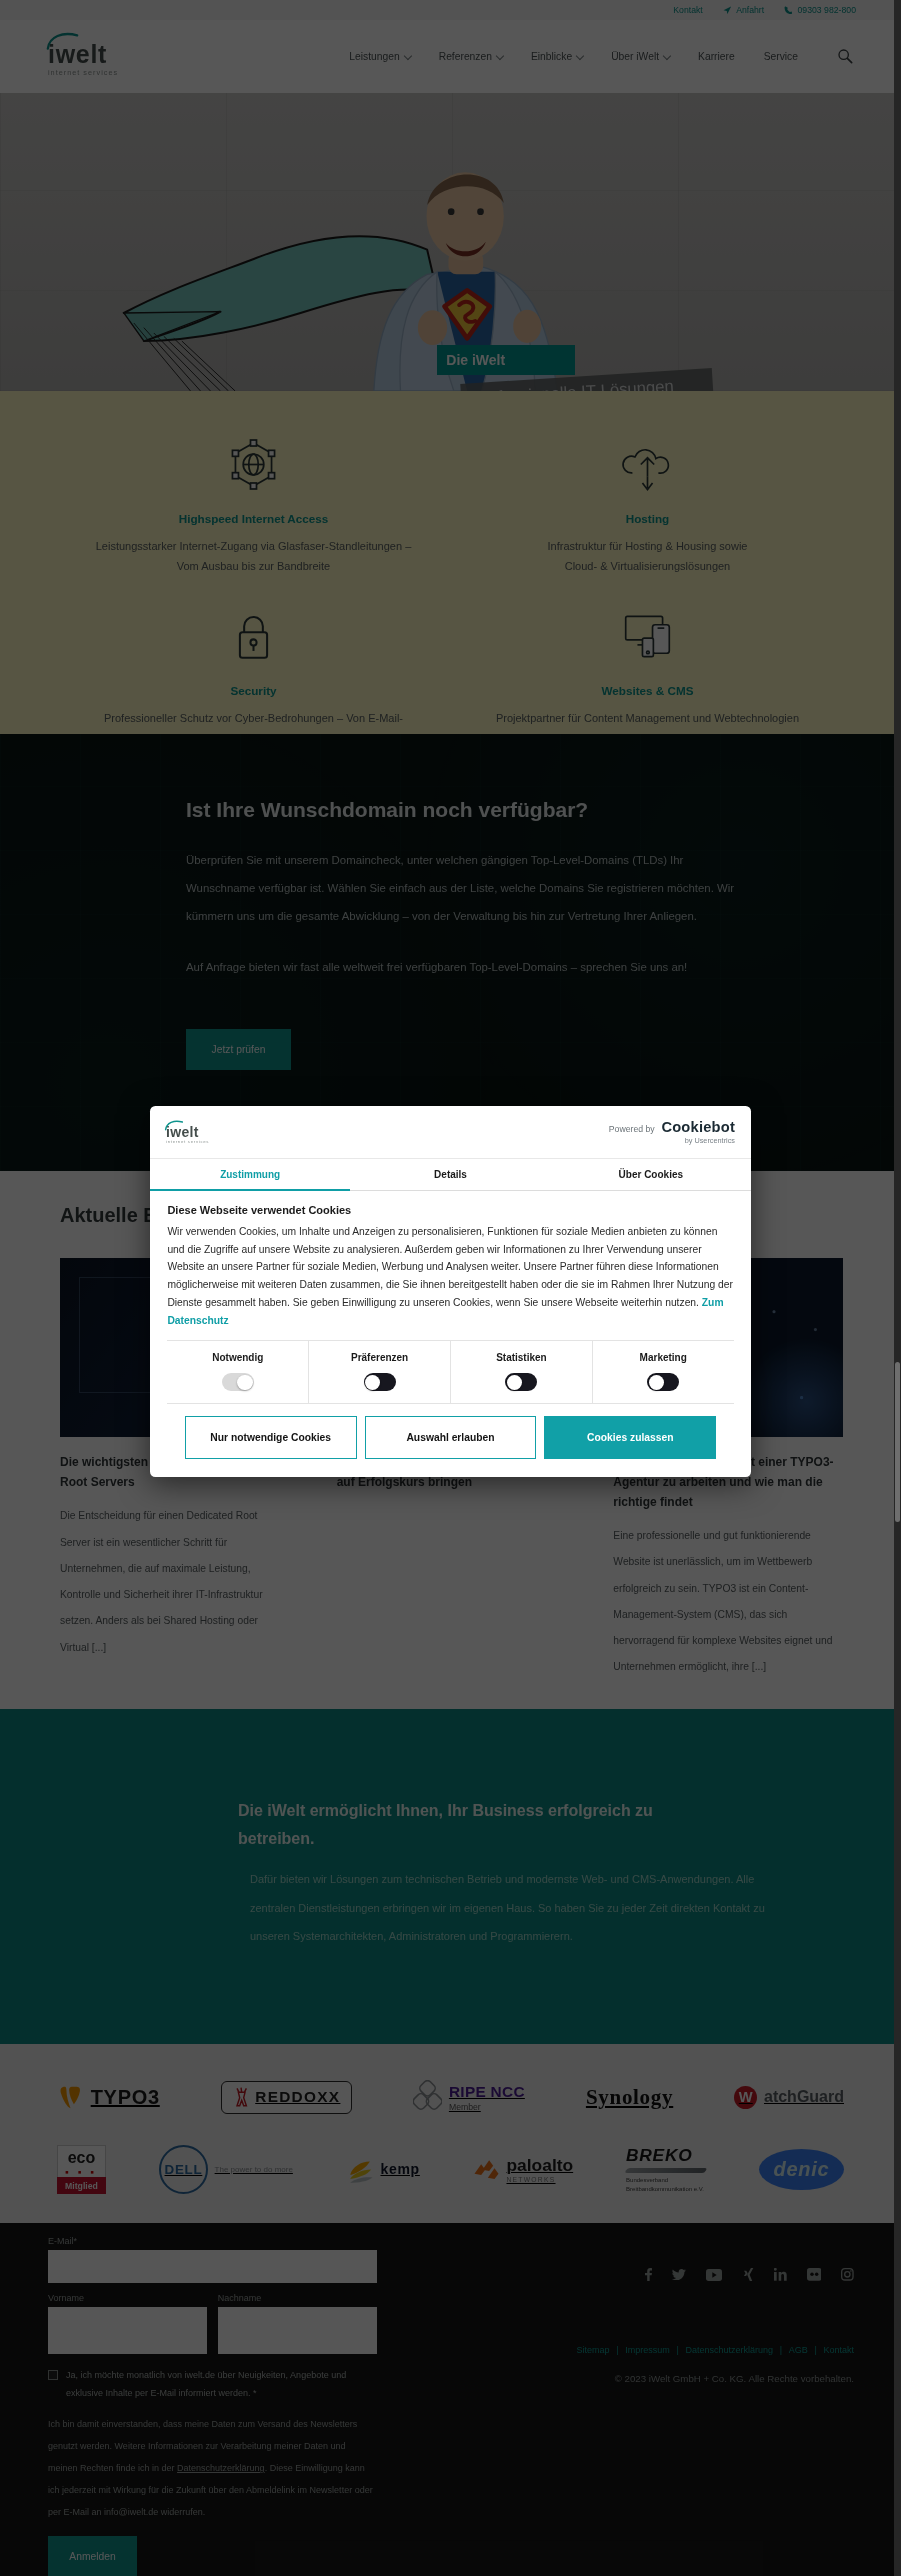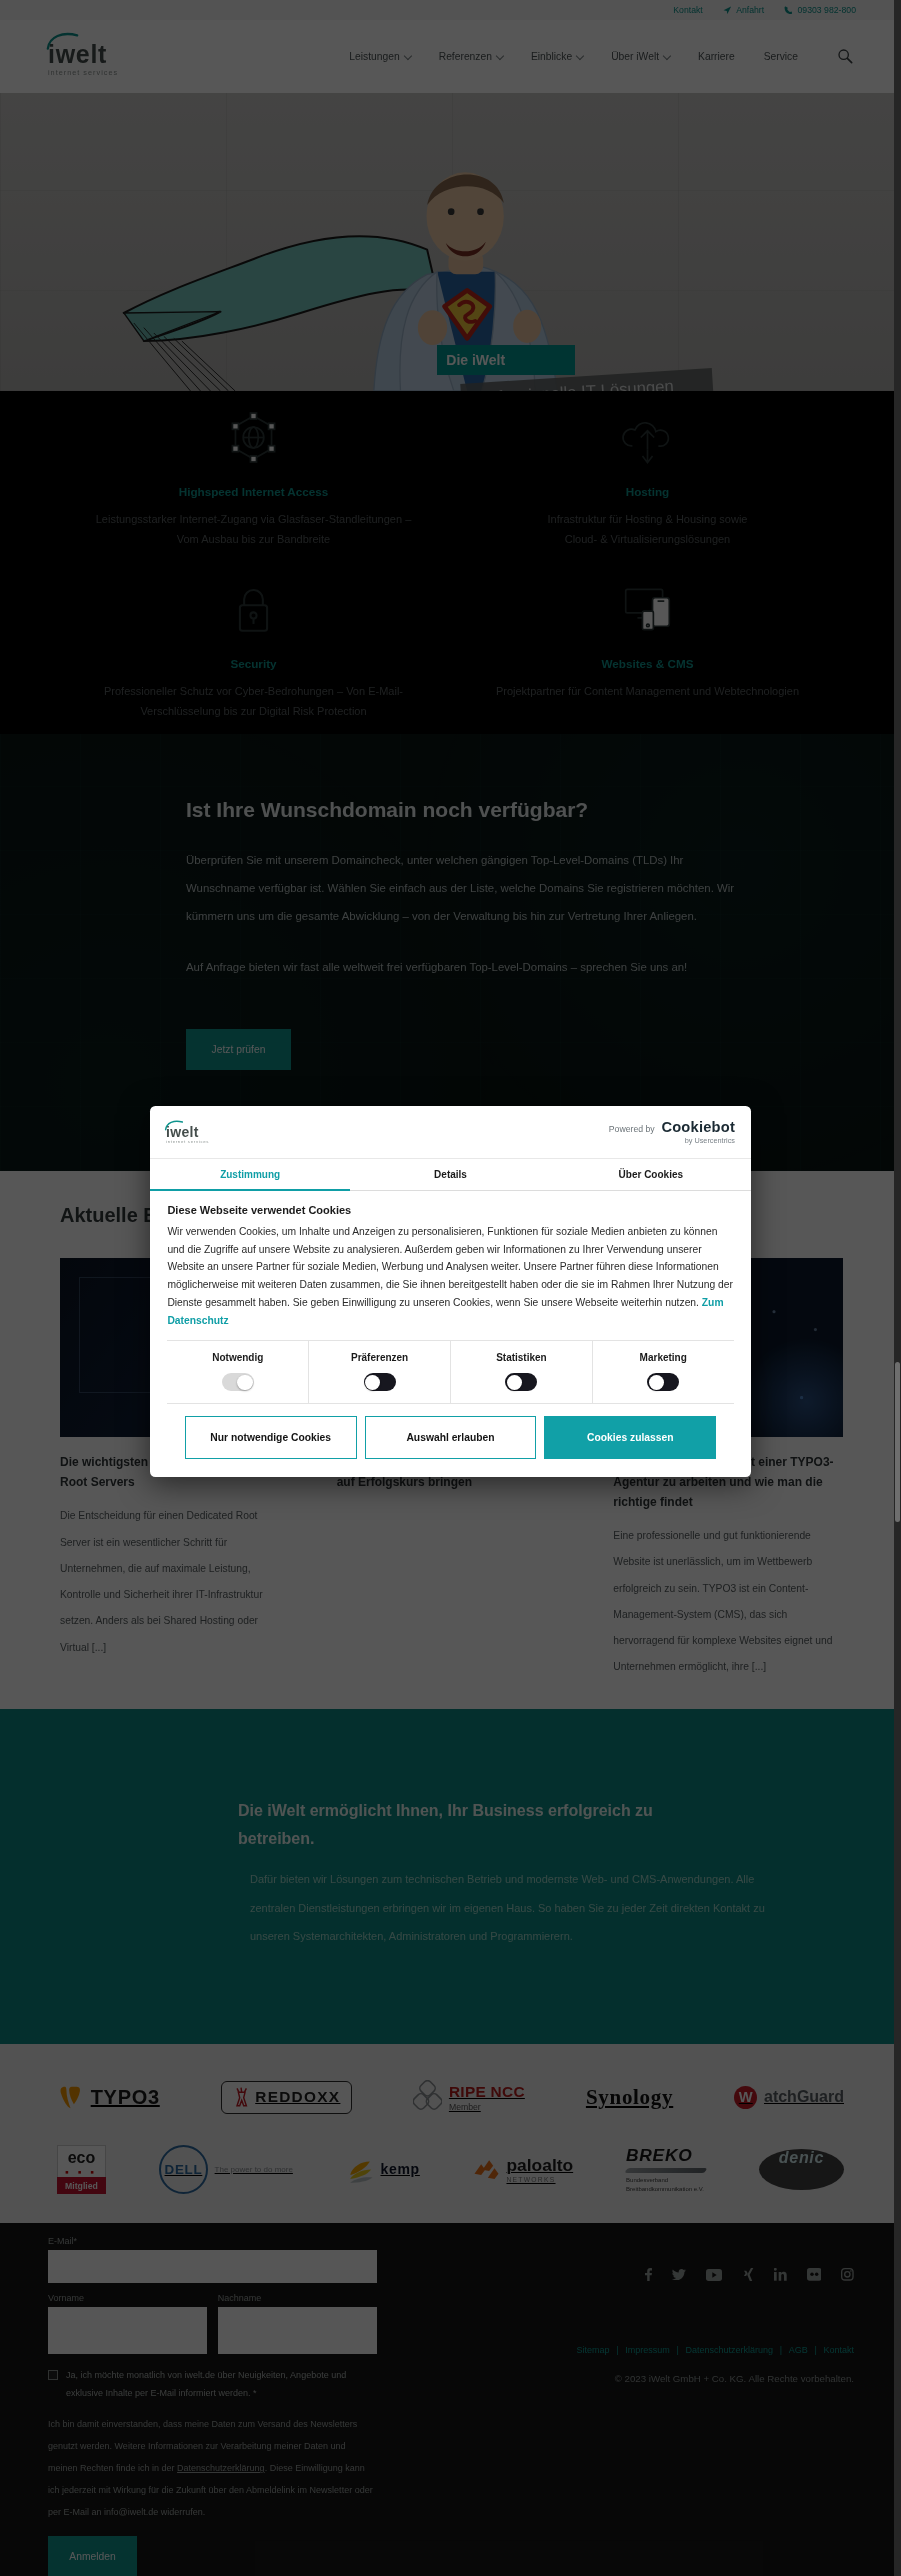--- a/index.html
+++ b/index.html
@@ -27,21 +27,21 @@
   .hero .seams{position:absolute;inset:0;background:
      repeating-linear-gradient(90deg,rgba(0,0,0,0.05) 0 0.7px,transparent 0.7px 226px),
      repeating-linear-gradient(0deg,rgba(0,0,0,0.04) 0 0.7px,transparent 0.7px 100px);}
   .hero svg.figure{position:absolute;left:0;top:0;}
   .hero .badge-main{position:absolute;left:437px;top:252px;width:138px;height:30px;background:#009a93;color:#fff;
      font-size:14px;font-weight:700;display:flex;align-items:center;padding-left:9.3px;}
   .hero .badge-sub{position:absolute;left:461px;top:283px;width:252px;height:31px;background:rgba(96,99,99,0.88);
      color:#d9dbdb;font-size:16.7px;display:flex;align-items:center;padding-left:10.7px;transform:rotate(-3.6deg);}
 
   
-  .features{height:343px;background:#000000;padding-top:21px;}
+  .features{height:343px;background:#fef9c3;padding-top:48px;}
   .fgrid{width:788px;margin:0 auto;display:flex;flex-wrap:wrap;}
   .feature{width:50%;text-align:center;margin-bottom:35px;}
   .feature .icn{height:53px;display:flex;align-items:flex-end;justify-content:center;margin-bottom:20px;}
   .feature h3{margin:0 0 10.7px;font-size:11.7px;font-weight:700;color:#0f958e;}
   .feature p{margin:0 auto;font-size:11px;line-height:1.85;color:#5a6062;max-width:327px;}
   .feature:nth-child(2) p{max-width:207px;}
 
   
   .domain{height:437px;background:#0a1514;position:relative;overflow:hidden;}
   .domain .circuit{position:absolute;inset:0;opacity:.5;background:
@@ -84,41 +84,41 @@
   .cta h2{margin:0 0 12px;max-width:441px;font-size:16px;line-height:1.75;font-weight:700;color:#e9f5f2;}
   .cta p{margin:12px;max-width:527px;font-size:11px;line-height:2.6;color:#9fd3c9;}
 
   
   .partners{height:179px;background:#efefef;padding:17.4px 57px 0;}
   .prow{display:flex;align-items:center;justify-content:space-between;height:72px;}
   .plogo{display:flex;align-items:center;gap:6.7px;text-decoration:underline;}
   .t-typo3{font-size:20px;font-weight:700;color:#1c1c1c;letter-spacing:0.7px;}
   .t-reddoxx{font-size:15.4px;font-weight:700;color:#222;letter-spacing:1.3px;}
   .reddoxx-box{display:flex;align-items:center;gap:5.3px;border:1.3px solid #2c2c2c;border-radius:6px;padding:5.3px 10.7px;background:#fdfdfd;}
-  .ripe-txt .a{font-size:15.4px;font-weight:800;color:#b91c1c;letter-spacing:0.3px;}
+  .ripe-txt .a{font-size:15.4px;font-weight:800;color:#4c1d95;letter-spacing:0.3px;}
   .ripe-txt .b{font-size:8.7px;color:#555;margin-top:1.3px;}
   .t-synology{font-size:21px;font-weight:700;color:#121212;font-family:"Liberation Serif","DejaVu Serif",serif;letter-spacing:0.7px;}
   .t-watchguard{font-size:16px;font-weight:600;color:#5a5f63;}
   .wg-ball{width:23px;height:23px;border-radius:50%;background:#c61b26;color:#fff;font-weight:800;font-size:14.7px;
      display:flex;align-items:center;justify-content:center;}
   .eco-badge{width:49px;text-align:center;}
   .eco-badge .top{background:#fff;border:0.7px solid #ccc;border-bottom:none;padding:4px 0 2.7px;font-size:16px;font-weight:700;color:#222;line-height:1;}
   .eco-badge .dots{background:#fff;border-left:0.7px solid #ccc;border-right:0.7px solid #ccc;font-size:5.3px;color:#c00;letter-spacing:4px;padding-bottom:2.7px;}
   .eco-badge .band{background:#c4122f;color:#fff;font-size:8.7px;font-weight:700;padding:3.3px 0;}
   .dell-oval{width:49px;height:49px;border:2px solid #2c6aa0;border-radius:50%;display:flex;align-items:center;justify-content:center;
      color:#2c6aa0;font-weight:800;font-size:13.4px;letter-spacing:0.7px;}
   .dell-sub{font-size:8px;color:#8a8f93;}
   .t-kemp{font-size:14px;font-weight:700;color:#0f172a;letter-spacing:0.7px;}
   .t-paloalto{font-size:17.4px;font-weight:800;color:#1f1f1f;}
   .pa-sub{font-size:6.7px;letter-spacing:1.3px;color:#777;}
   .breko .t-breko{font-size:17.4px;font-weight:800;font-style:italic;color:#1a1a1a;letter-spacing:0.7px;}
   .breko .swoosh{height:4.7px;width:80px;background:linear-gradient(90deg,#9aa0a4,#5f666b);border-radius:2.7px;transform:skewX(-30deg);margin:2px 0 2.7px;}
   .breko .sub{font-size:6px;color:#444;line-height:1.5;}
-  .denic-oval{width:85px;height:41px;background:#404040;border-radius:50%;display:flex;align-items:flex-start;justify-content:center;
-     color:#d6f1f3;font-size:16px;font-weight:700;font-style:italic;letter-spacing:0.7px;}
+  .denic-oval{width:85px;height:41px;background:#3b82f6;border-radius:50%;display:flex;align-items:center;justify-content:center;
+     color:#d6f1f3;font-size:20px;font-weight:700;font-style:italic;letter-spacing:0.7px;}
 
   
   .footer{height:353px;background:#161616;position:relative;padding:13.4px 0 0 48px;}
   .nl{width:329px;}
   .nl label{display:block;font-size:9px;color:#9aa09e;margin:0 0 4px;}
   .nl .input{background:#fdfdfd;border:none;width:100%;height:33px;}
   .nl .row{display:flex;gap:10.7px;margin-top:9.3px;}
   .nl .row > div{flex:1;}
   .nl .row .input{height:47px;}
   .chkrow{display:flex;gap:8px;margin-top:13.4px;}

